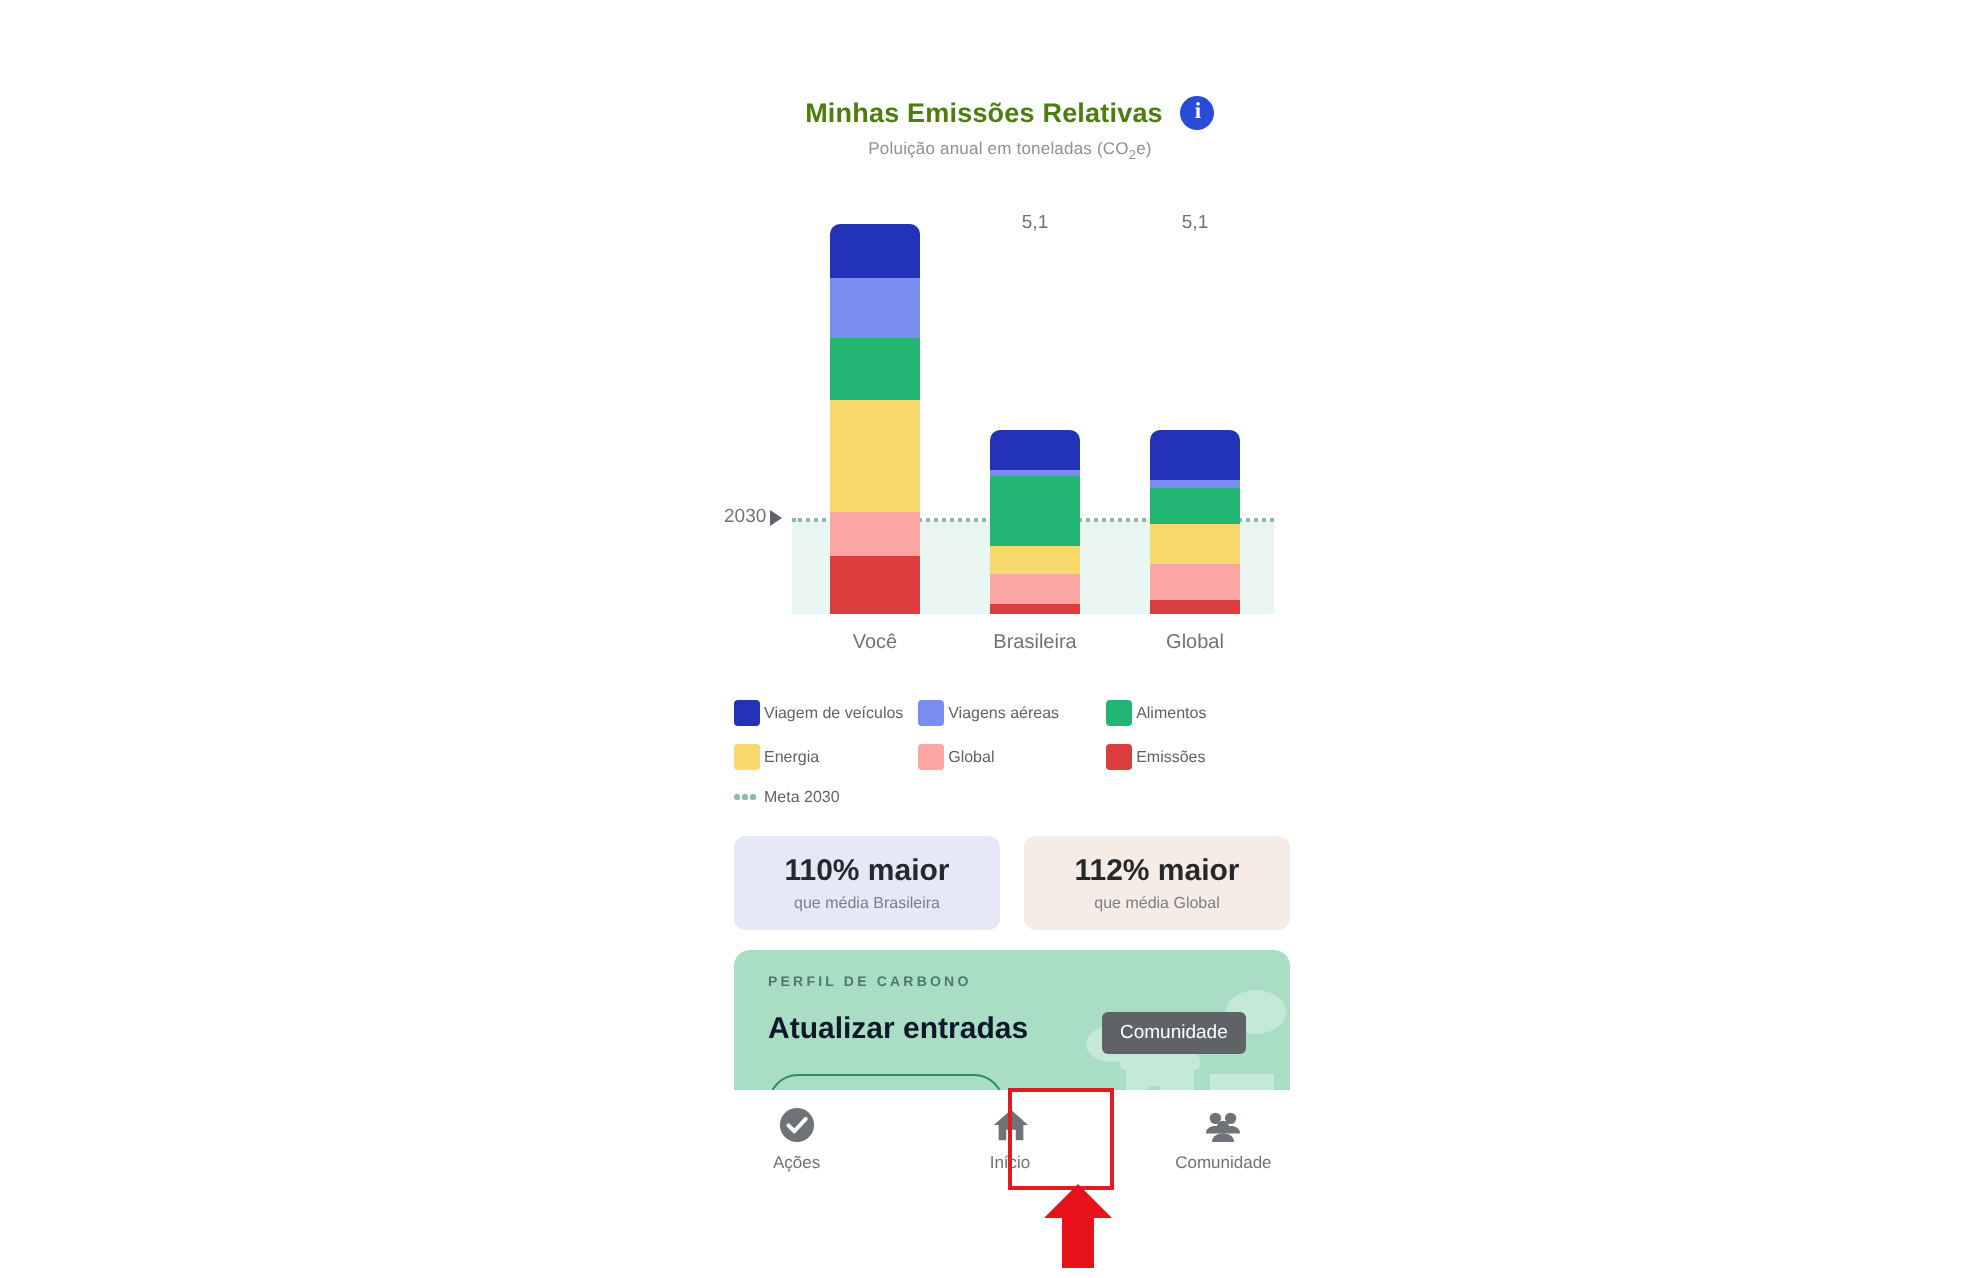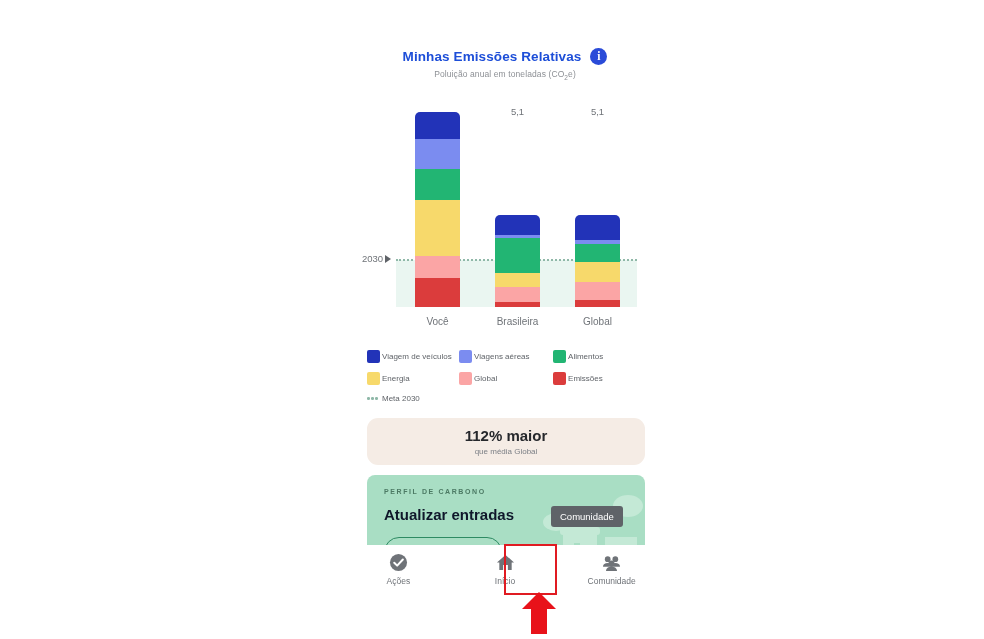--- a/index.html
+++ b/index.html
@@ -18,21 +18,21 @@
 
   
   .chart-header {
     position: absolute; left: 0; top: 48px; width: 320px;
     text-align: center;
   }
   .chart-title-row {
     display: flex; align-items: center; justify-content: center; gap: 9px;
   }
   .chart-title {
-    font-size: 13.5px; font-weight: bold; color: #1d4ed8; letter-spacing: .1px;
+    font-size: 13.5px; font-weight: bold; color: #4d7c0f; letter-spacing: .1px;
   }
   .info-icon {
     width: 17px; height: 17px; border-radius: 50%;
     background: #2a4bd8; color: #fff;
     font-size: 11.5px; font-weight: bold; font-family: "Liberation Serif", serif;
     display: flex; align-items: center; justify-content: center;
     line-height: 1;
   }
   .chart-sub {
     margin-top: 4px; font-size: 8.5px; color: #8d9095; letter-spacing: .1px;
@@ -100,21 +100,21 @@
   #cards {
     position: absolute; left: 22px; top: 418px;
     width: 278px; display: flex; gap: 12px;
   }
   .card {
     flex: 1; height: 47px; border-radius: 6px;
     display: flex; flex-direction: column;
     align-items: center; justify-content: center;
   }
   .card-a { background: #e6e8f8; }
-  .card-b { background: #f5ece5; border-radius: 11px; }
+  .card-b { background: #f5ece5; }
   .card-big { font-size: 15px; font-weight: bold; color: #26282c; }
   .card-small { font-size: 8px; color: #7b7f85; margin-top: 3px; }
 
   
   #panel {
     position: absolute; left: 22px; top: 475px;
     width: 278px; height: 86px;
     background: #a9dec4; border-radius: 8px; overflow: hidden;
   }
   .panel-kicker {
@@ -269,20 +269,24 @@
             <span class="dot" style="background: rgb(143, 184, 168);"></span>
             <span class="dot" style="background: rgb(143, 184, 168);"></span>
             <span class="dot" style="background: rgb(143, 184, 168);"></span>
           </span>
           <span class="leg-label">Meta 2030</span>
         </div>
       </div>
     </div>
 
   <div id="cards">
+      <div class="card card-a">
+        <div class="card-big">110% maior</div>
+        <div class="card-small">que média Brasileira</div>
+      </div>
       <div class="card card-b">
         <div class="card-big">112% maior</div>
         <div class="card-small">que média Global</div>
       </div>
     </div>
 
   <div id="panel">
     <div class="cloud" style="left:176px; top:38px; width:26px; height:18px;"></div>
     <div class="cloud" style="left:192px; top:33px; width:34px; height:24px;"></div>
     <div class="cloud" style="left:246px; top:20px; width:30px; height:22px;"></div>

